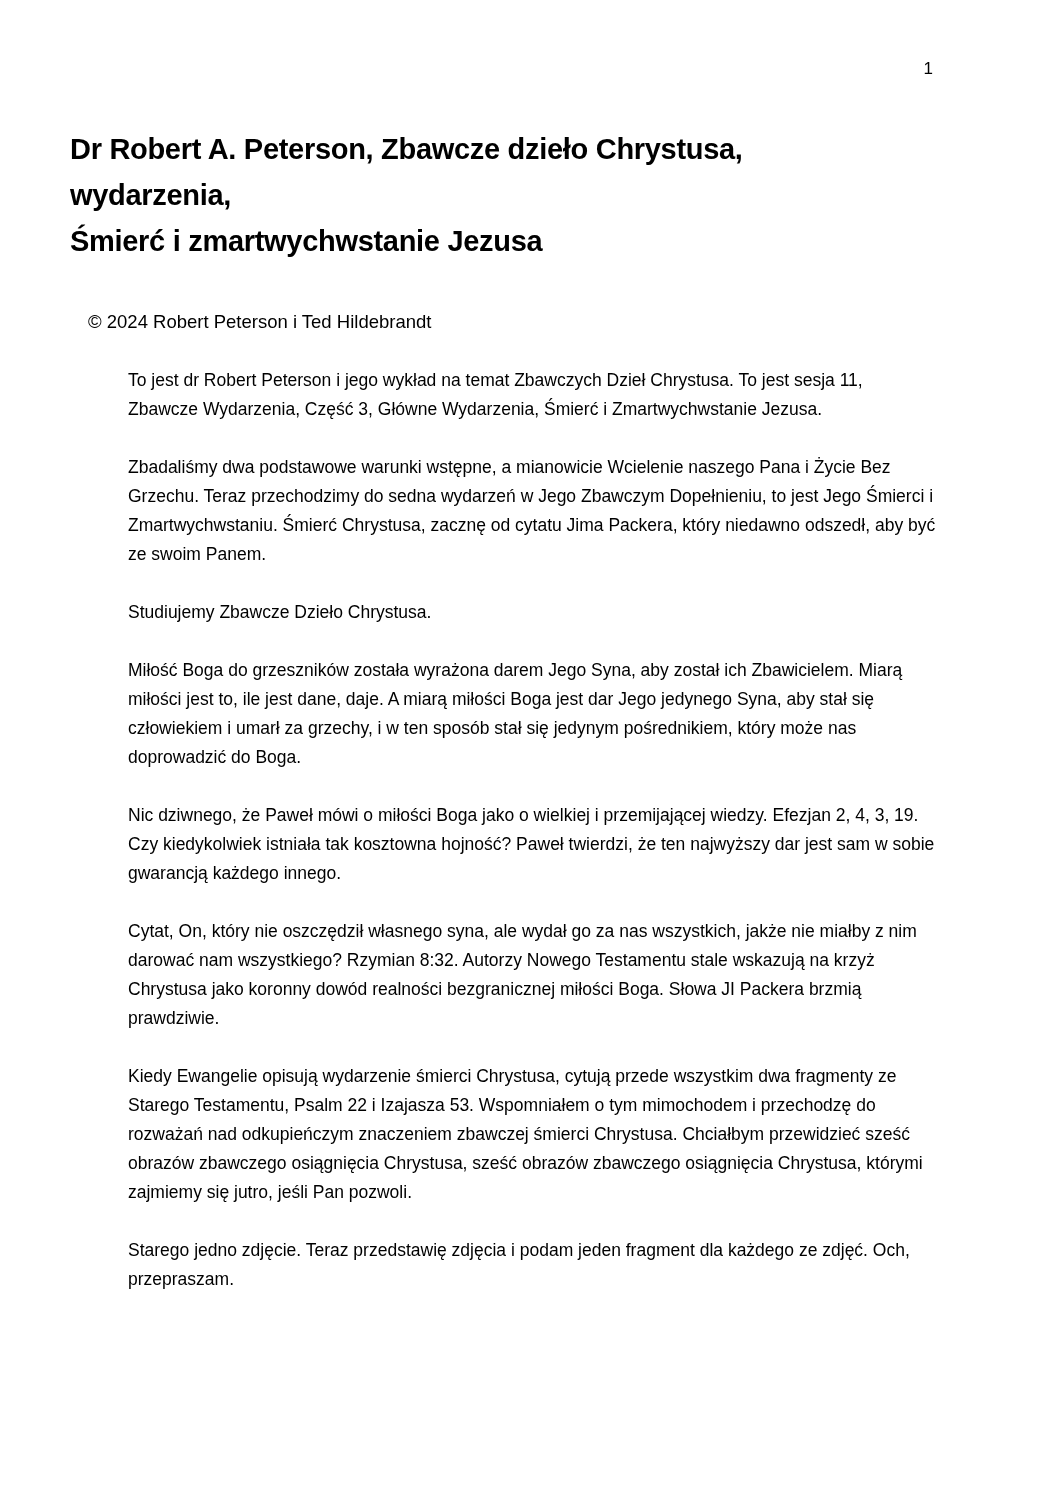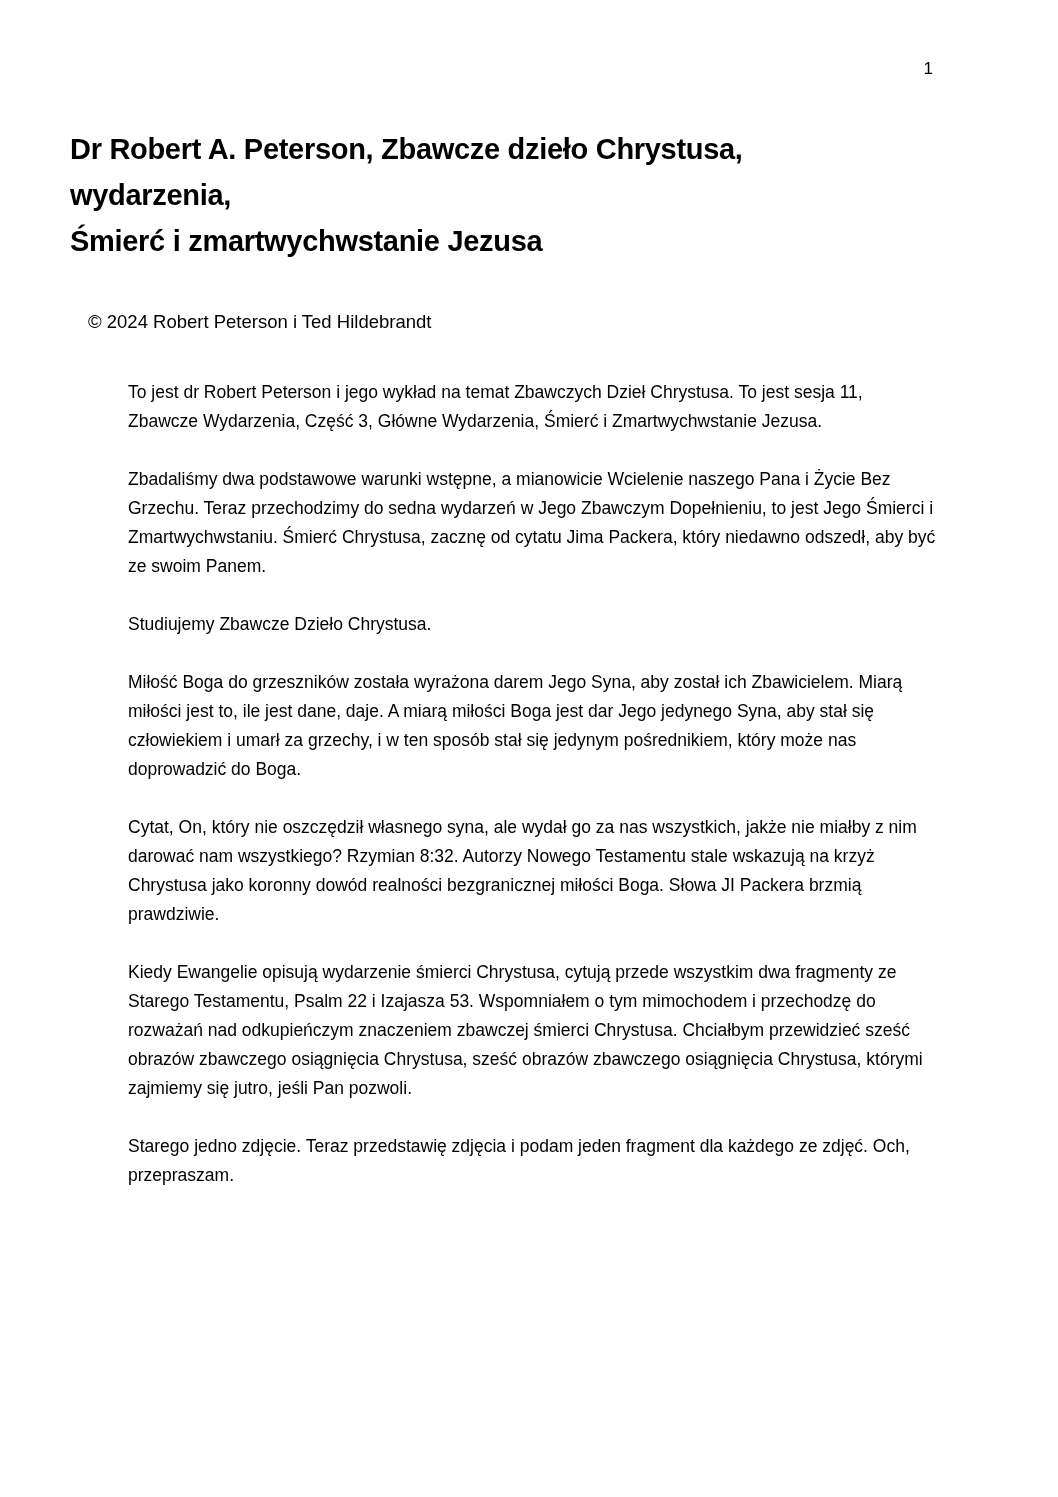--- a/index.html
+++ b/index.html
@@ -52,21 +52,21 @@
   }
   .content {
     position: absolute;
     top: 362px;
     left: 128px;
     right: 122px;
     font-size: 17.5px;
     line-height: 29px;
   }
   .content p {
-    margin: 16px 0 29px 0;
+    margin: 4px 0 29px 0;
     text-align: left;
   }
 </style>
 </head>
 <body>
 
 <div class="page">
 
   <div class="page-number">1</div>
 
@@ -76,18 +76,19 @@
     <div>Śmierć i zmartwychwstanie Jezusa</div>
   </div>
 
   <div class="copyright">© 2024 Robert Peterson i Ted Hildebrandt</div>
 
   <div class="content">
     <p>To jest dr Robert Peterson i jego wykład na temat Zbawczych Dzieł Chrystusa. To jest sesja 11, Zbawcze Wydarzenia, Część 3, Główne Wydarzenia, Śmierć i Zmartwychwstanie Jezusa.</p>
     <p>Zbadaliśmy dwa podstawowe warunki wstępne, a mianowicie Wcielenie naszego Pana i Życie Bez Grzechu. Teraz przechodzimy do sedna wydarzeń w Jego Zbawczym Dopełnieniu, to jest Jego Śmierci i Zmartwychwstaniu. Śmierć Chrystusa, zacznę od cytatu Jima Packera, który niedawno odszedł, aby być ze swoim Panem.</p>
     <p>Studiujemy Zbawcze Dzieło Chrystusa.</p>
     <p>Miłość Boga do grzeszników została wyrażona darem Jego Syna, aby został ich Zbawicielem. Miarą miłości jest to, ile jest dane, daje. A miarą miłości Boga jest dar Jego jedynego Syna, aby stał się człowiekiem i umarł za grzechy, i w ten sposób stał się jedynym pośrednikiem, który może nas doprowadzić do Boga.</p>
+    <p>Nic dziwnego, że Paweł mówi o miłości Boga jako o wielkiej i przemijającej wiedzy. Efezjan 2, 4, 3, 19. Czy kiedykolwiek istniała tak kosztowna hojność? Paweł twierdzi, że ten najwyższy dar jest sam w sobie gwarancją każdego innego.</p>
     <p>Cytat, On, który nie oszczędził własnego syna, ale wydał go za nas wszystkich, jakże nie miałby z nim darować nam wszystkiego? Rzymian 8:32. Autorzy Nowego Testamentu stale wskazują na krzyż Chrystusa jako koronny dowód realności bezgranicznej miłości Boga. Słowa JI Packera brzmią prawdziwie.</p>
     <p>Kiedy Ewangelie opisują wydarzenie śmierci Chrystusa, cytują przede wszystkim dwa fragmenty ze Starego Testamentu, Psalm 22 i Izajasza 53. Wspomniałem o tym mimochodem i przechodzę do rozważań nad odkupieńczym znaczeniem zbawczej śmierci Chrystusa. Chciałbym przewidzieć sześć obrazów zbawczego osiągnięcia Chrystusa, sześć obrazów zbawczego osiągnięcia Chrystusa, którymi zajmiemy się jutro, jeśli Pan pozwoli.</p>
     <p>Starego jedno zdjęcie. Teraz przedstawię zdjęcia i podam jeden fragment dla każdego ze zdjęć. Och, przepraszam.</p>
   </div>
 
 </div>
 
 </body></html>

